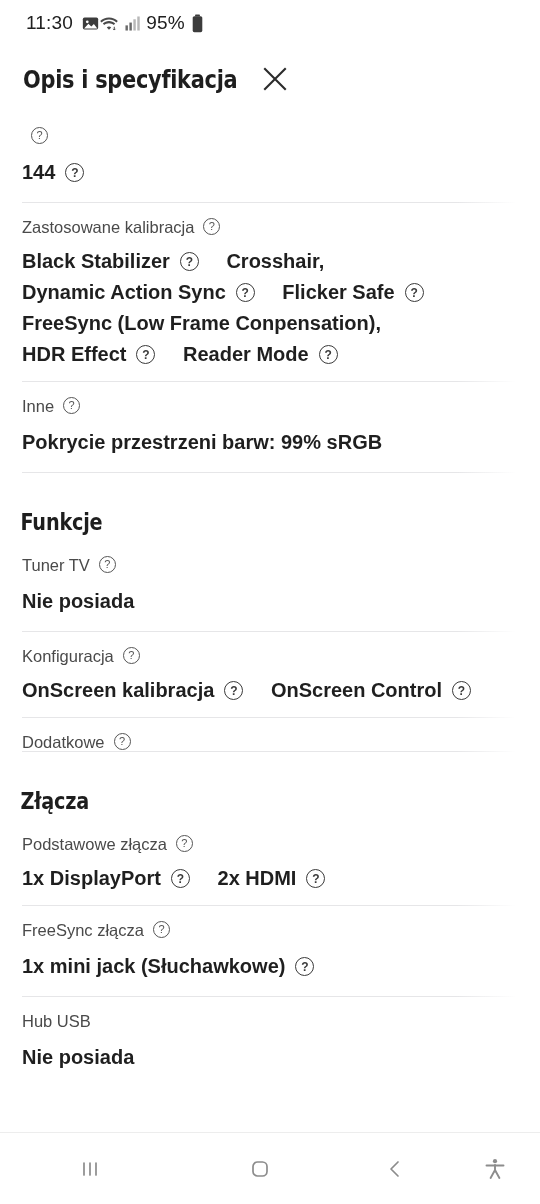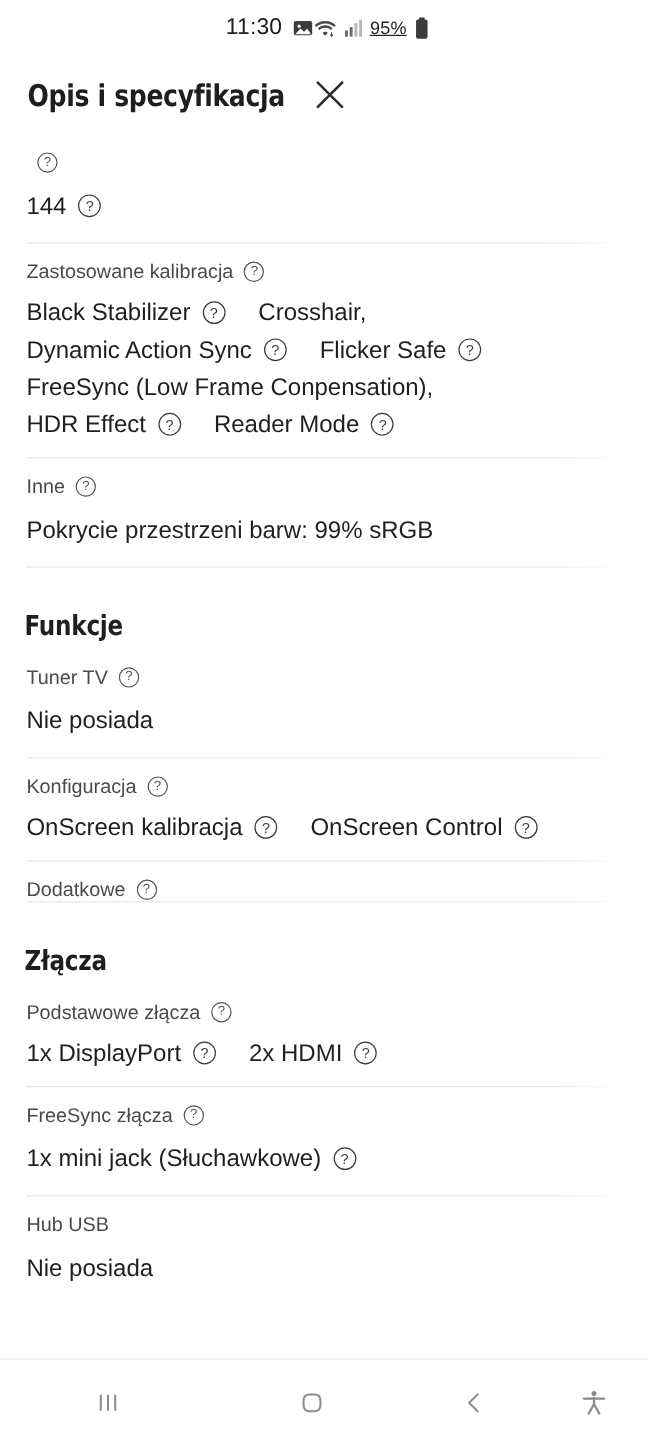--- a/index.html
+++ b/index.html
@@ -10,28 +10,28 @@
     color:#1c1c1c;
     overflow:hidden;
     position:relative;
   }
 
   
   .statusbar {
     height:46px;
     display:flex;
     align-items:center;
-    justify-content:center;
+    justify-content:flex-start;
     padding:0 20px 0 26px;
     background:#ffffff;
   }
   .sb-left { display:flex; align-items:center; gap:9px; }
   .sb-time { font-size:19px; color:#202020; letter-spacing:.2px; }
   .sb-right { display:flex; align-items:center; gap:6px; }
-  .sb-pct { font-size:15px; color:#202020; letter-spacing:.2px;text-decoration:underline; }
+  .sb-pct { font-size:19px; color:#202020; letter-spacing:.2px; }
   .ic { display:inline-flex; align-items:center; justify-content:center; }
 
   
   .header {
     height:66px;
     display:flex;
     align-items:center;
     justify-content:flex-start;
     padding:0 14px 0 23px;
     background:#ffffff;
@@ -77,20 +77,21 @@
     align-items:center;
     flex-wrap:wrap;
     gap:0;
   }
   .row-value {
     font-size:20px;
     color:#1f1f1f;
     line-height:31px;
     padding-top:12px;
     padding-bottom:14px;
+    font-weight:bold;
   }
   .row-value.multi { padding-top:10px; padding-bottom:11px; }
   .chip { white-space:nowrap; margin-right:22px; display:inline-block; }
   .chip:last-child { margin-right:0; }
 
   .divider {
     height:1px;
     margin-left:22px;
     margin-right:24px;
     background:linear-gradient(to right, #e6e6e8 0%, #e6e6e8 88%, rgba(230,230,232,0) 100%);

